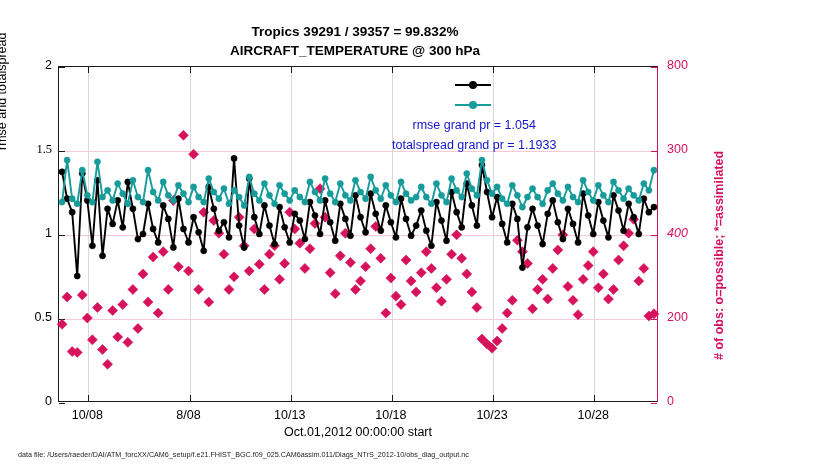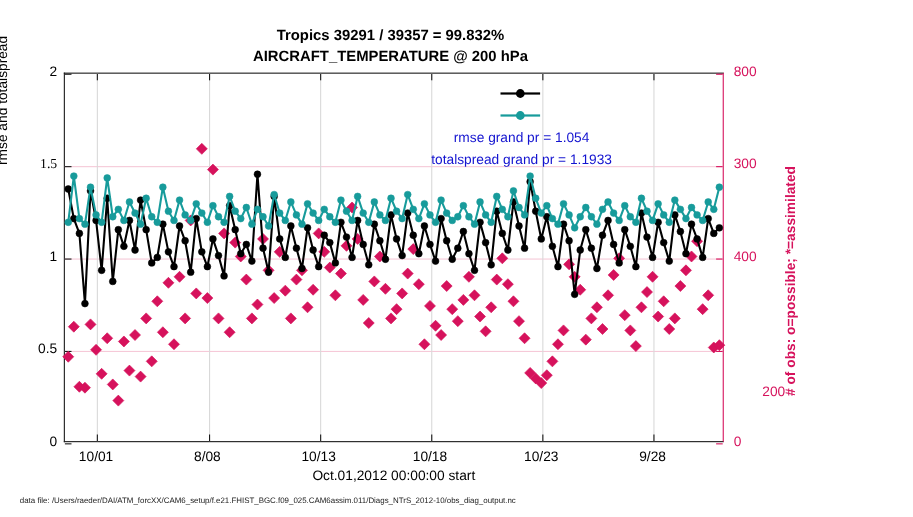--- a/index.html
+++ b/index.html
@@ -90,21 +90,21 @@
   
   svg.series{position:absolute;left:0;top:0;}
 </style>
 </head>
 <body>
 
 <div id="root">
 
   <div class="title-block">
     <span class="title-line">Tropics 39291 / 39357 = 99.832%</span>
-    <span class="title-line">AIRCRAFT_TEMPERATURE @ 200 hPa</span>
+    <span class="title-line">AIRCRAFT_TEMPERATURE @ 300 hPa</span>
   </div>
 
   <div class="plotbox right-pink" id="plotbox">
       <div class="grid-h" style="top: 252px;"></div>
       <div class="grid-h" style="top: 168px;"></div>
       <div class="grid-h" style="top: 84px;"></div>
       <div class="grid-v" style="left: 29.3423px;"></div>
       <div class="tick-x" style="left: 29.3423px;"></div>
       <div class="tick-x bottom" style="left: 29.3423px;"></div>
       <div class="grid-v" style="left: 130.523px;"></div>
@@ -515,29 +515,29 @@
         <span class="legend-swatch">
           <span class="ln" style="background: rgb(23, 155, 155);"></span>
           <span class="dt" style="background: rgb(23, 155, 155);"></span>
         </span>
         <span class="legend-text" style="color: rgb(20, 20, 208);">totalspread grand pr = 1.1933</span>
       </div>
     </div>
 
   <div class="footer">data file: /Users/raeder/DAI/ATM_forcXX/CAM6_setup/f.e21.FHIST_BGC.f09_025.CAM6assim.011/Diags_NTrS_2012-10/obs_diag_output.nc</div>
 
-<div class="lbl-x" style="left: 47.3423px; top: 408px;">10/01</div>
+<div class="lbl-x" style="left: 47.3423px; top: 408px;">10/08</div>
     <div class="lbl-x" style="left: 148.523px; top: 408px;">8/08</div>
     <div class="lbl-x" style="left: 249.703px; top: 408px;">10/13</div>
     <div class="lbl-x" style="left: 350.884px; top: 408px;">10/18</div>
     <div class="lbl-x" style="left: 452.064px; top: 408px;">10/23</div>
-    <div class="lbl-x" style="left: 553.245px; top: 408px;">9/28</div>
+    <div class="lbl-x" style="left: 553.245px; top: 408px;">10/28</div>
     <div class="lbl-yl" style="left: 8px; top: 394px;">0</div>
     <div class="lbl-yl" style="left: 8px; top: 310px;">0.5</div>
     <div class="lbl-yl" style="left: 8px; top: 226px;">1</div>
     <div class="lbl-yl" style="left: 8px; top: 142px; font-family: Liberation Serif, serif;">1.5</div>
     <div class="lbl-yl" style="left: 8px; top: 58px;">2</div>
     <div class="lbl-yr" style="left: 667px; top: 394px;">0</div>
-    <div class="lbl-yr" style="left: 693px; top: 310px; margin-top: 39px;">200</div>
-    <div class="lbl-yr" style="left: 667px; top: 226px;">400</div>
+    <div class="lbl-yr" style="left: 667px; top: 310px;">200</div>
+    <div class="lbl-yr" style="left: 667px; top: 226px; font-style: italic;">400</div>
     <div class="lbl-yr" style="left: 667px; top: 142px;">300</div>
     <div class="lbl-yr" style="left: 667px; top: 58px;">800</div>
   </div>
 
 </body></html>

